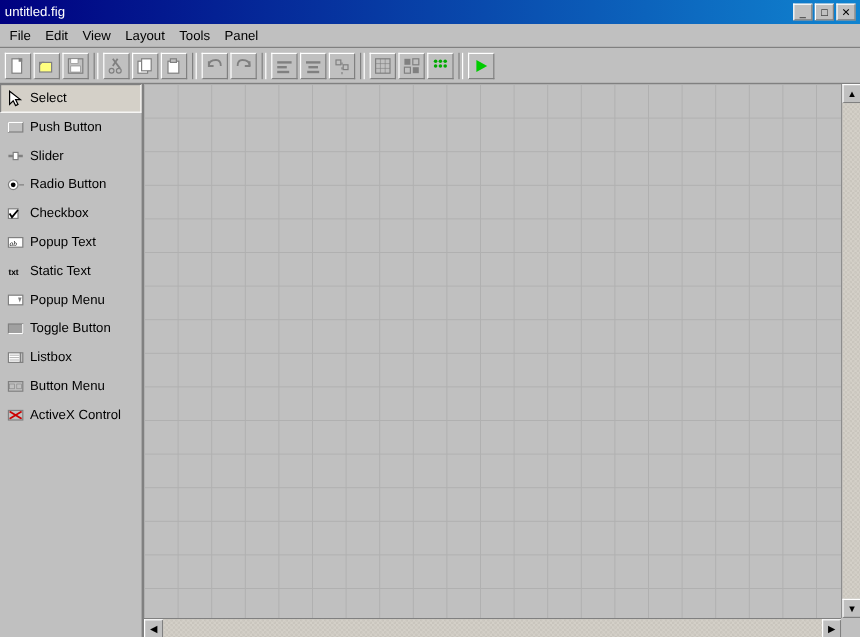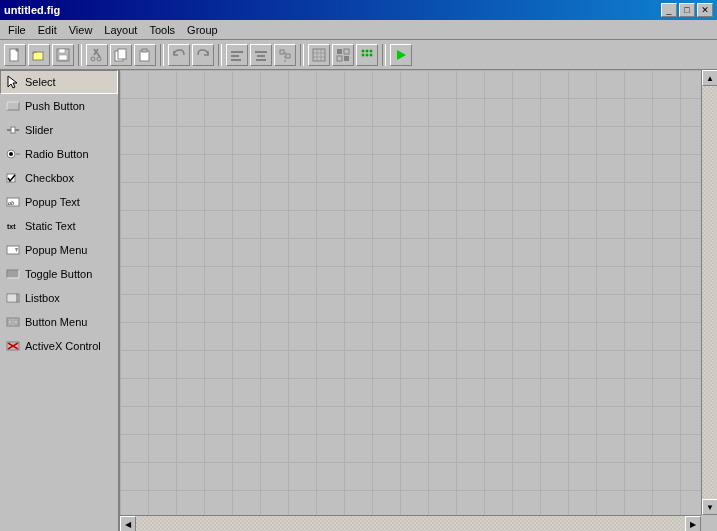--- a/index.html
+++ b/index.html
@@ -18,21 +18,21 @@
       color: white;
       height: 20px;
       display: flex;
       align-items: center;
       justify-content: space-between;
       padding: 0 4px;
       user-select: none;
     }
     .title-bar-text {
       font-size: 11px;
-      font-weight: bold;
+      font-weight: normal;
     }
     .title-bar-buttons {
       display: flex;
       gap: 2px;
     }
     .title-bar-btn {
       width: 16px;
       height: 14px;
       background: #c0c0c0;
       border: 1px solid;
@@ -252,21 +252,21 @@
     <div class="title-bar-btn">✕</div>
   </div>
 </div>
 
 <div class="menu-bar">
   <div class="menu-item">File</div>
   <div class="menu-item">Edit</div>
   <div class="menu-item">View</div>
   <div class="menu-item">Layout</div>
   <div class="menu-item">Tools</div>
-  <div class="menu-item">Group</div>
+  <div class="menu-item">Panel</div>
 </div>
 
 <div class="toolbar">
 
   <div class="toolbar-btn">
     <svg class="icon-svg" viewBox="0 0 14 14">
         <rect x="2" y="1" width="8" height="12" fill="white" stroke="#808080" stroke-width="1"></rect>
         <polyline points="8,1 10,1 10,3 8,3 8,1 10,3" fill="#c0c0c0" stroke="#808080" stroke-width="1"></polyline>
       </svg>
   </div>

